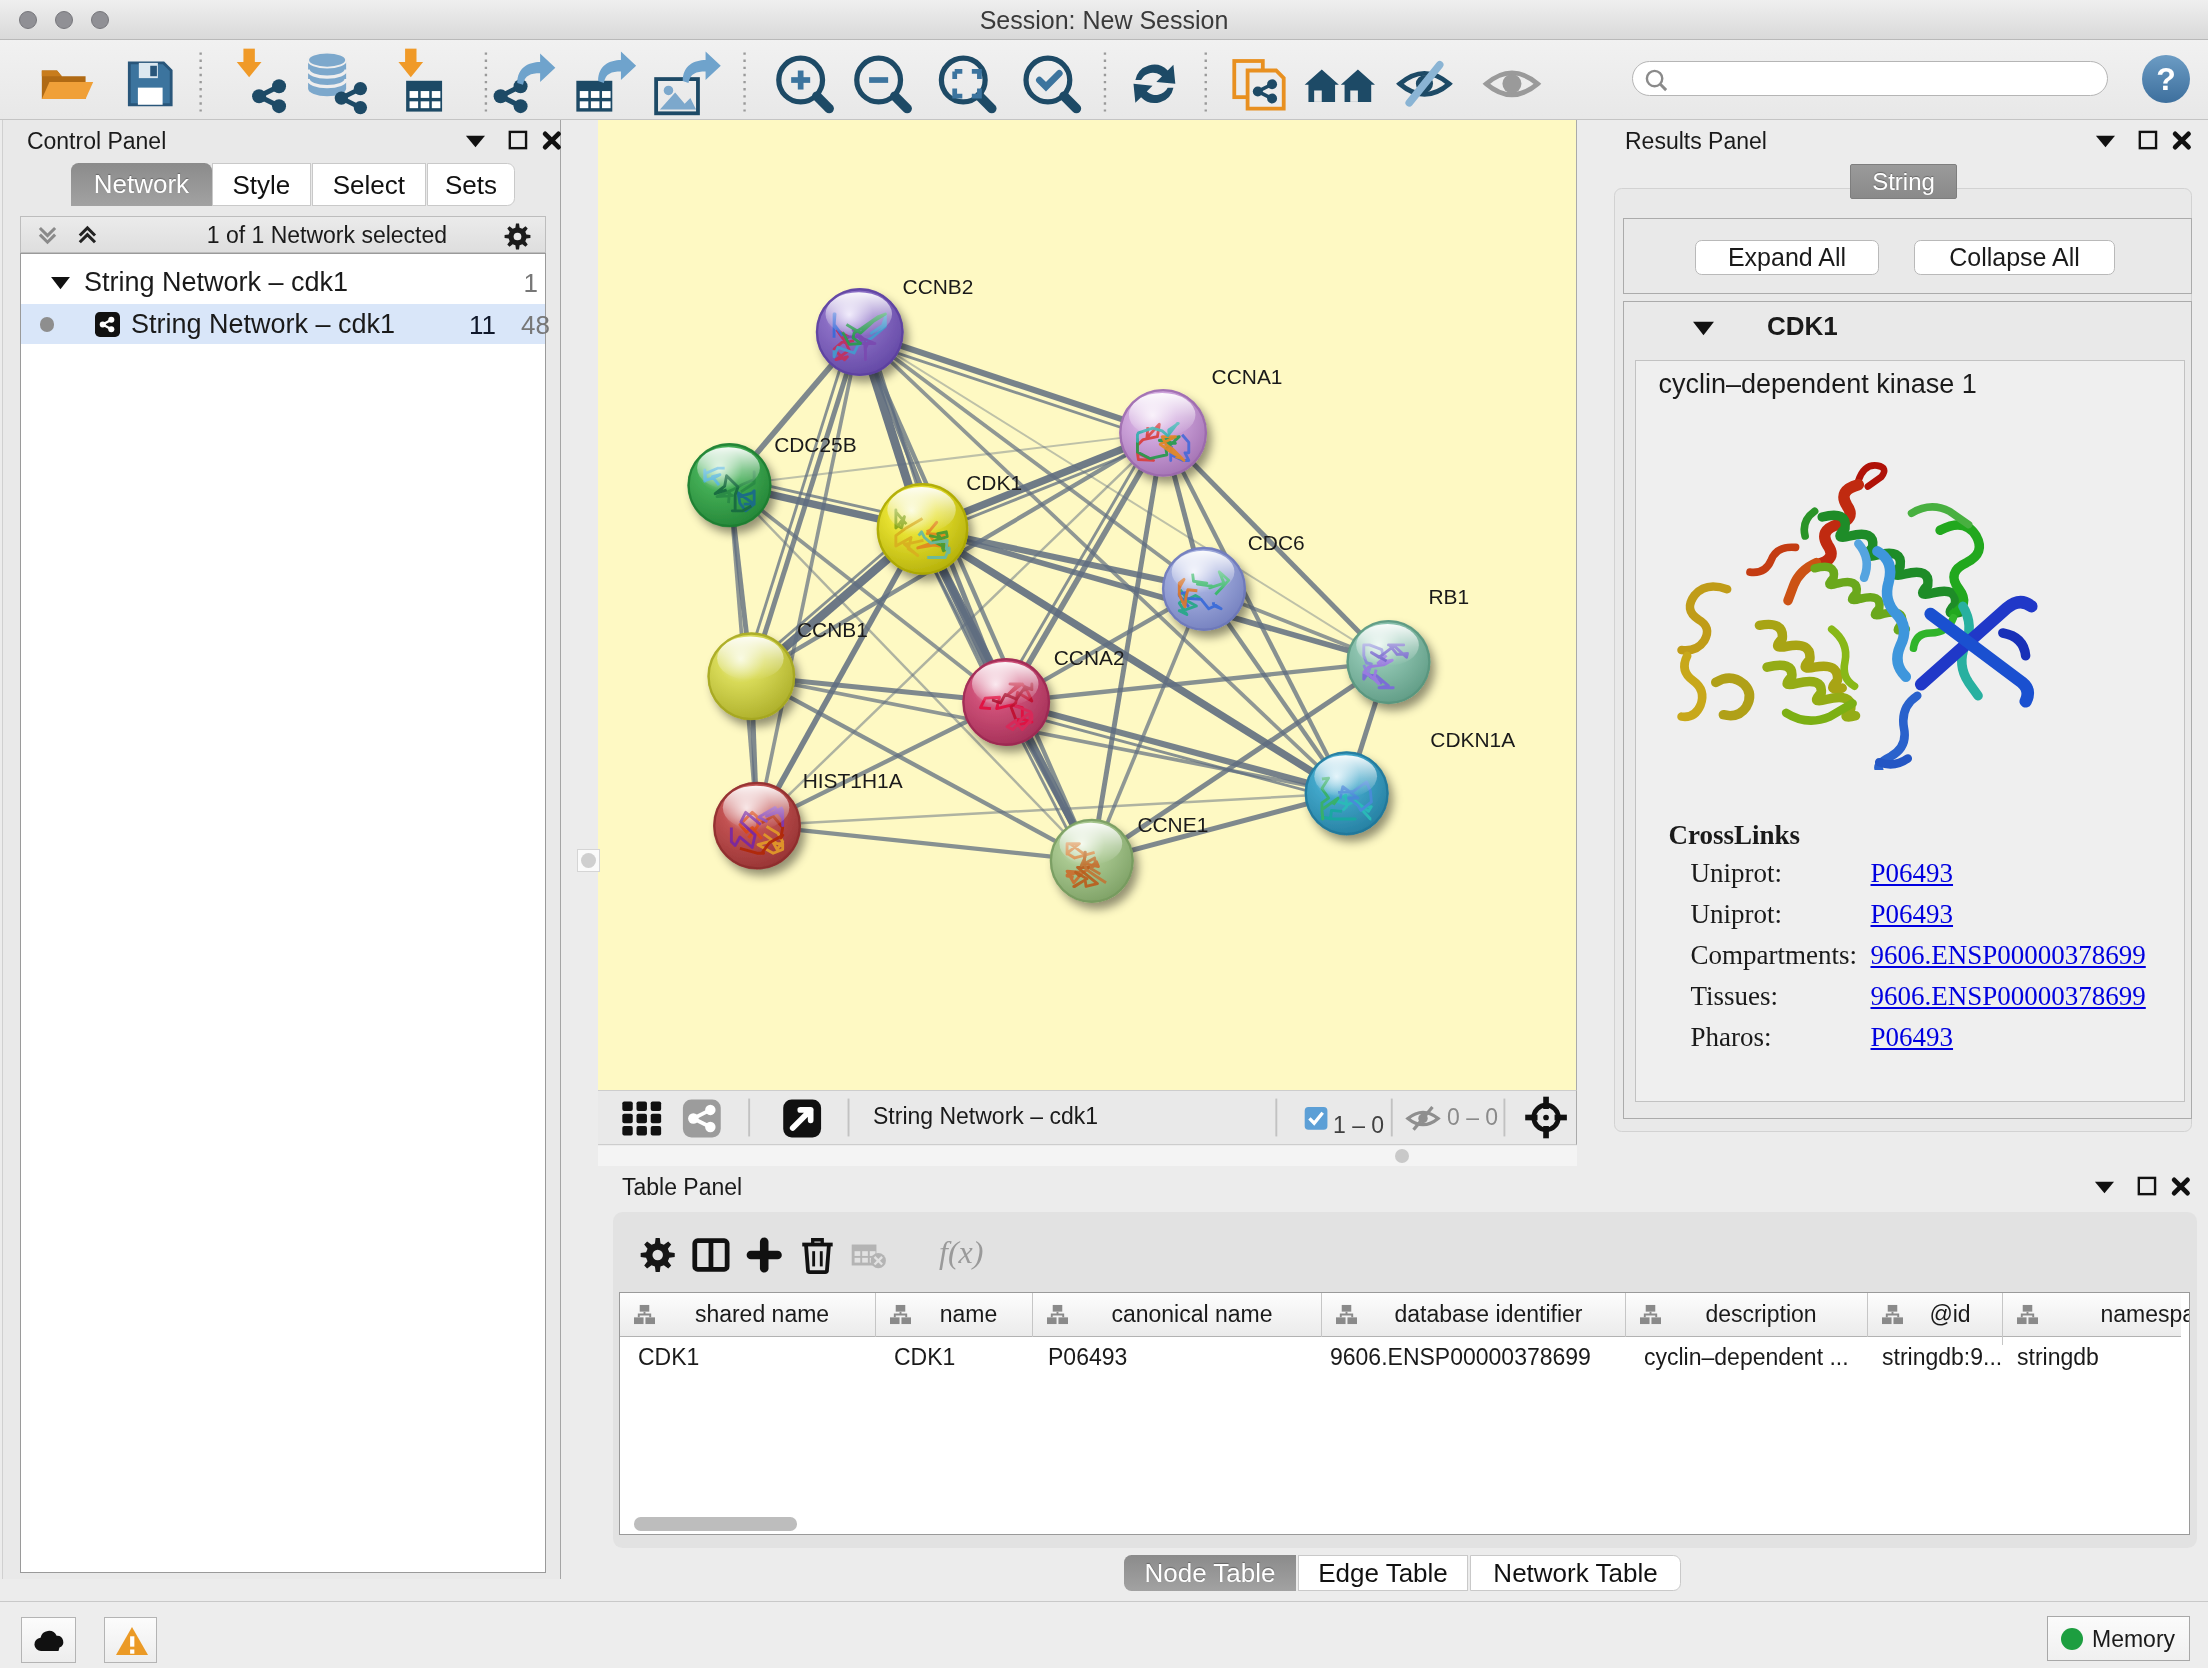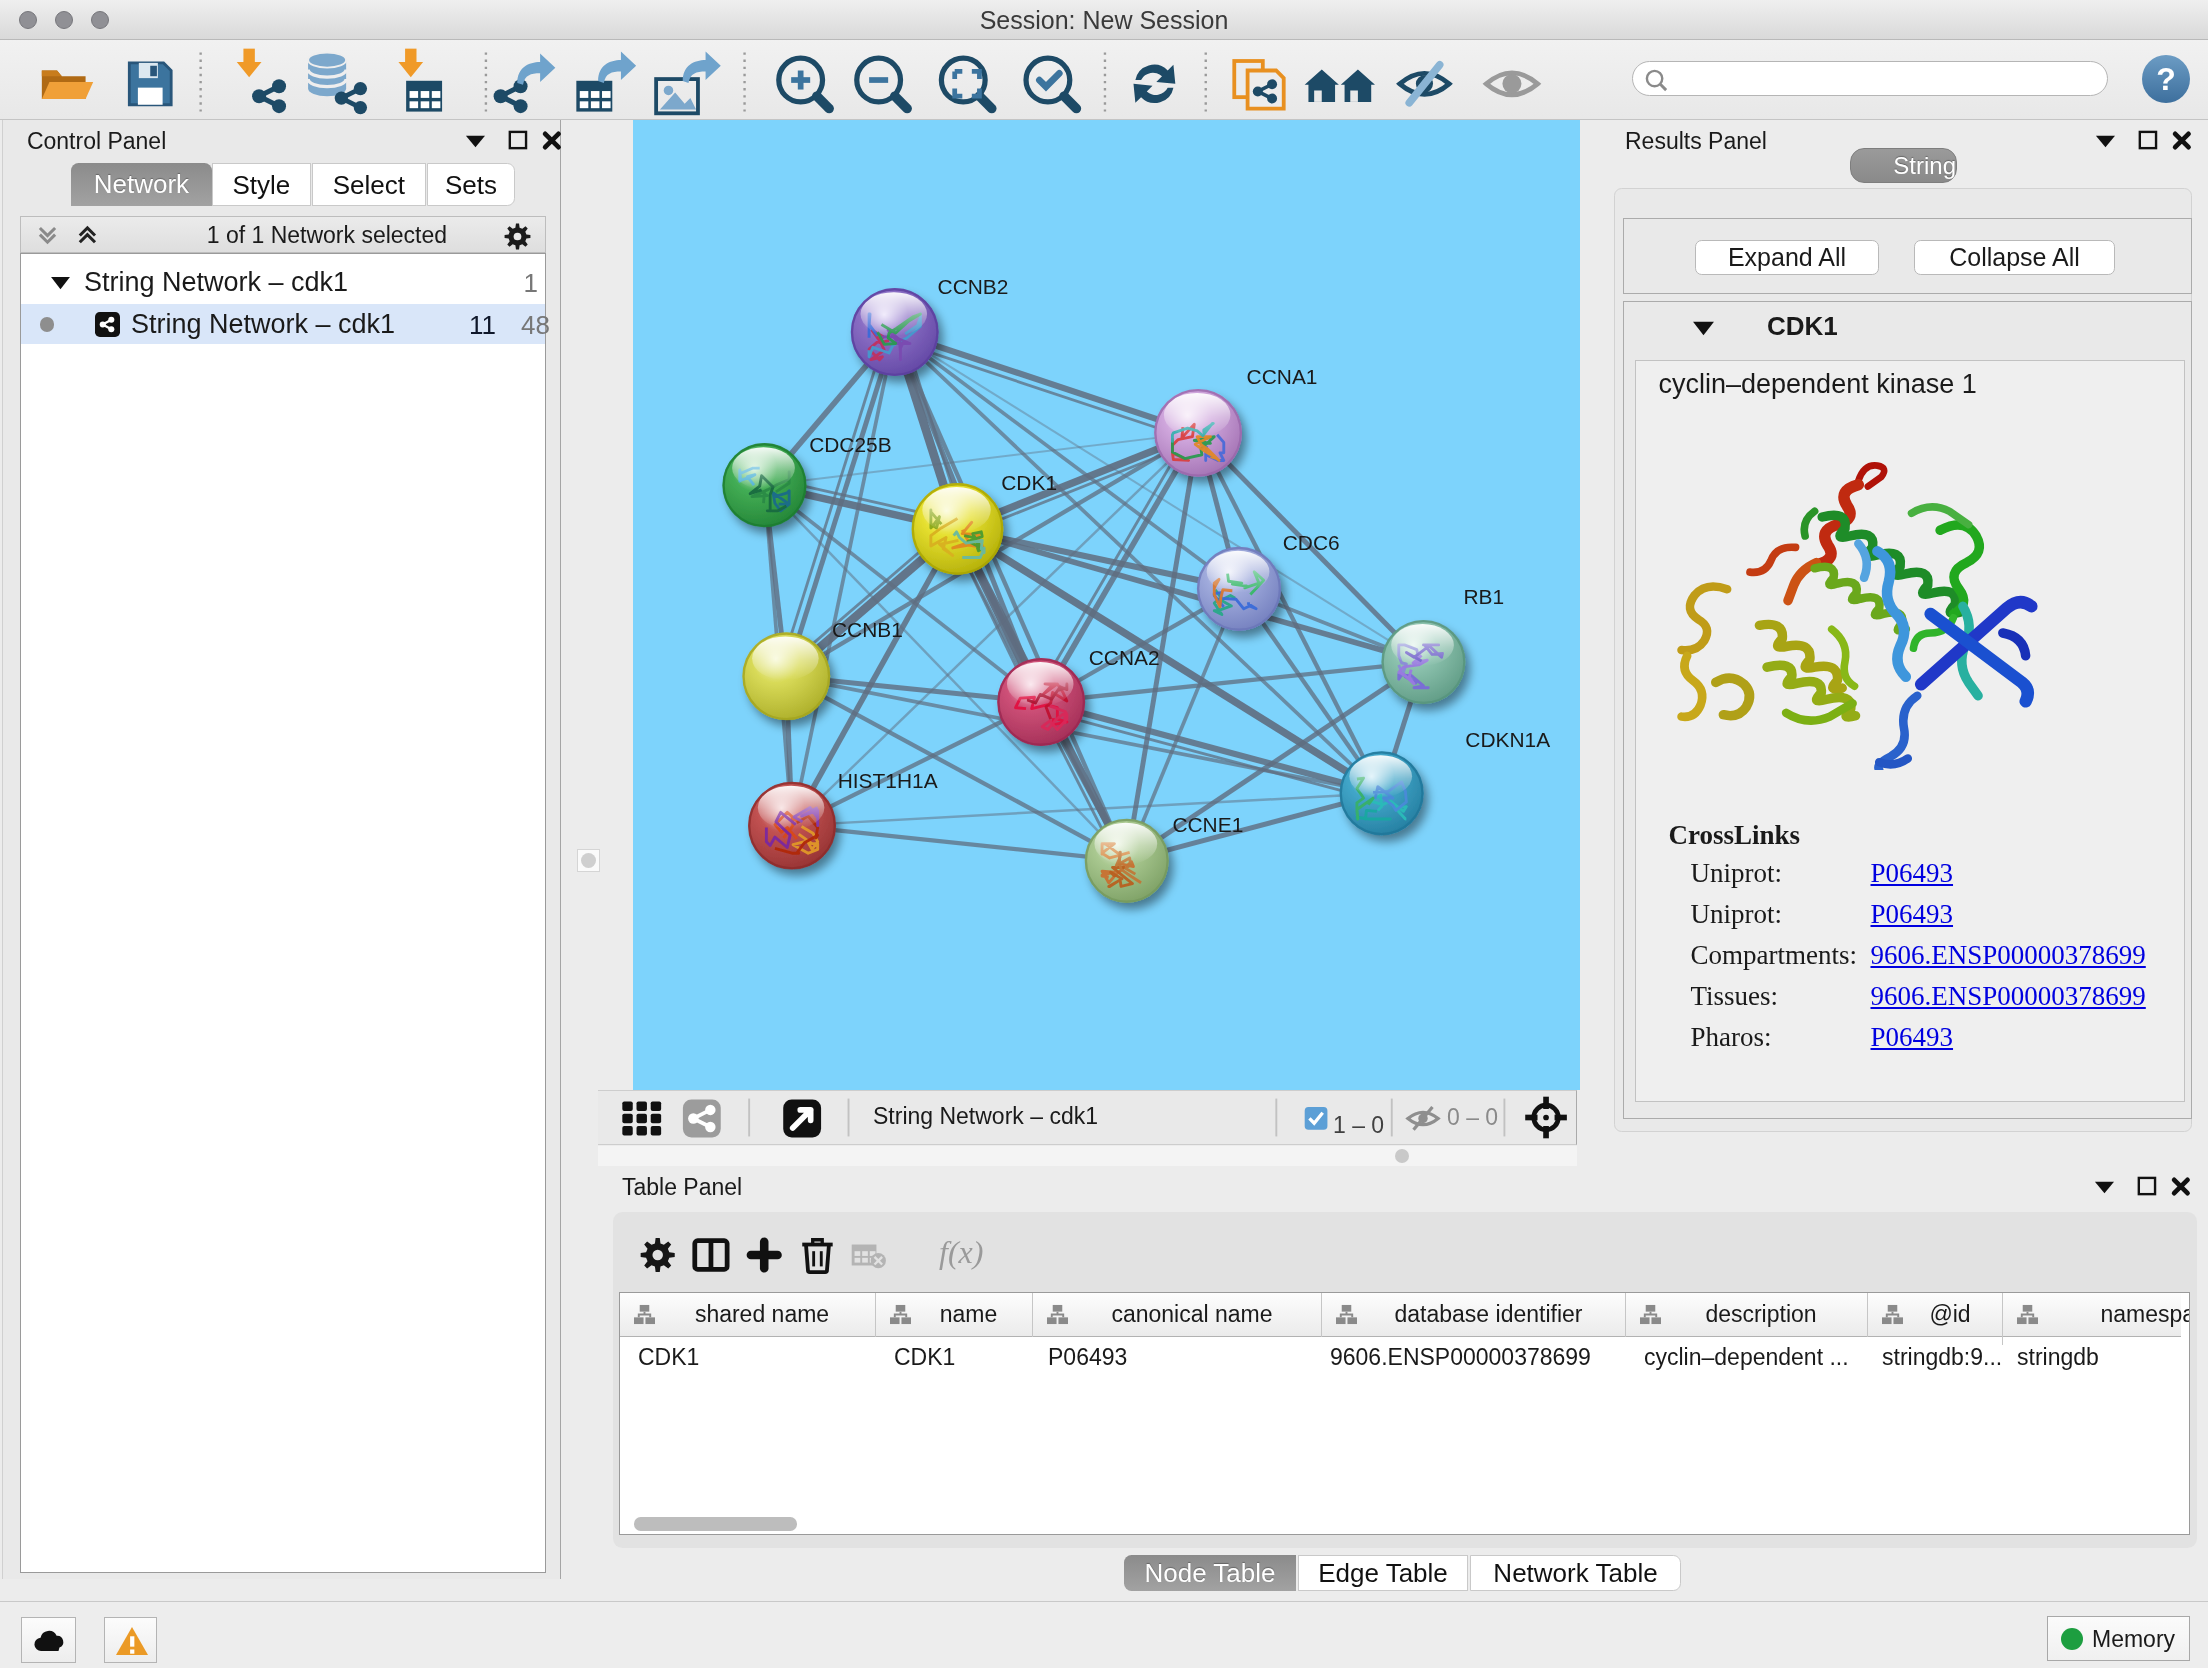--- a/index.html
+++ b/index.html
@@ -205,21 +205,21 @@
             <circle cx="14" cy="5" r="3.2"></circle>
             <circle cx="14" cy="15" r="3.2"></circle>
           </g>
         </svg>
         <div class="abs" style="left:110px;top:4.8px;font-size:27px">String Network – cdk1</div>
         <div class="abs" style="left:418px;top:5.7px;width:57px;text-align:right;font-size:26px;color:#0f172a">11</div>
         <div class="abs" style="left:483px;top:5.7px;width:46px;text-align:right;font-size:26px;color:#777">48</div>
       </div>
     </div>
   </div>
-<div class="abs" style="left:633px;top:120px;width:979px;height:970px;background:#7dd3fc;border-right:1px solid #aaa">
+<div class="abs" style="left:598px;top:120px;width:979px;height:970px;background:#fef9c3;border-right:1px solid #aaa">
     <svg class="abs" style="left:0;top:0" width="979" height="970" viewBox="0 0 1029 1020">
       <defs>
         <radialGradient id="gCCNB2" cx="38%" cy="30%" r="85%">
           <stop offset="0%" stop-color="#e8e0fa"></stop>
           <stop offset="32%" stop-color="#8a6ec4"></stop>
           <stop offset="100%" stop-color="#5a3f9e"></stop>
         </radialGradient>
         <radialGradient id="gCCNA1" cx="38%" cy="30%" r="85%">
           <stop offset="0%" stop-color="#f6eaf8"></stop>
           <stop offset="32%" stop-color="#cfa6dc"></stop>
@@ -503,21 +503,21 @@
 <div class="abs" style="left:581px;top:853px;width:15px;height:15px;border-radius:50%;background:#cfcfcf"></div>
 <div class="abs" style="left:1582px;top:623px;width:23px;height:23px;background:#fafafa;border:1px solid #d5d5d5"></div>
 <div class="abs" style="left:1586px;top:627px;width:15px;height:15px;border-radius:50%;background:#cfcfcf"></div>
 <div class="abs" style="left:1580px;top:120px;width:629px;height:1046px;background:#ececec">
     <div class="abs" style="left:45px;top:7.6px;font-size:23px">Results Panel</div>
     <svg class="abs" style="left:514px;top:8.6px" width="105" height="23" viewBox="0 0 110 24">
       <path d="M2,7 L22,7 L12,19 Z" fill="#111"></path>
       <rect x="48" y="3" width="17" height="17" fill="none" stroke="#111" stroke-width="2.5"></rect>
       <path d="M85,5 L99,19 M99,5 L85,19" stroke="#111" stroke-width="5" stroke-linecap="round"></path>
     </svg>
-    <div class="abs" style="left:270px;top:28px;width:107px;height:35px;background:linear-gradient(#9a9a9a,#8a8a8a);border:1px solid #7e7e7e;border-radius:14px;color:#fff;font-size:24px;text-align:right;line-height:33px;text-shadow:0 -1px 1px rgba(0,0,0,.3);z-index:5">String</div>
+    <div class="abs" style="left:270px;top:44px;width:107px;height:35px;background:linear-gradient(#9a9a9a,#8a8a8a);border:1px solid #7e7e7e;border-radius:2px;color:#fff;font-size:24px;text-align:center;line-height:33px;text-shadow:0 -1px 1px rgba(0,0,0,.3);z-index:5">String</div>
     <div class="abs" style="left:34px;top:68px;width:578px;height:944px;background:#e9e9e9;border:1px solid #d2d2d2;border-radius:7.6px"></div>
     <div class="abs" style="left:43px;top:98px;width:569px;height:76px;border:1px solid #ababab">
       <div class="abs" style="left:71px;top:21px;width:184px;height:35px;background:#fff;border:1px solid #b9b9b9;border-radius:6.7px;font-size:25px;text-align:center;line-height:33px">Expand All</div>
       <div class="abs" style="left:290px;top:21px;width:201px;height:35px;background:#fff;border:1px solid #b9b9b9;border-radius:6.7px;font-size:25px;text-align:center;line-height:33px">Collapse All</div>
     </div>
     <div class="abs" style="left:43px;top:181px;width:569px;height:818px;border:1px solid #ababab">
       <svg class="abs" style="left:67px;top:17px" width="25" height="19" viewBox="0 0 26 20">
         <path d="M2,3 L24,3 L13,17 Z" fill="#111"></path>
       </svg>
       <div class="abs" style="left:143px;top:8.6px;font-size:26px;font-weight:bold">CDK1</div>

